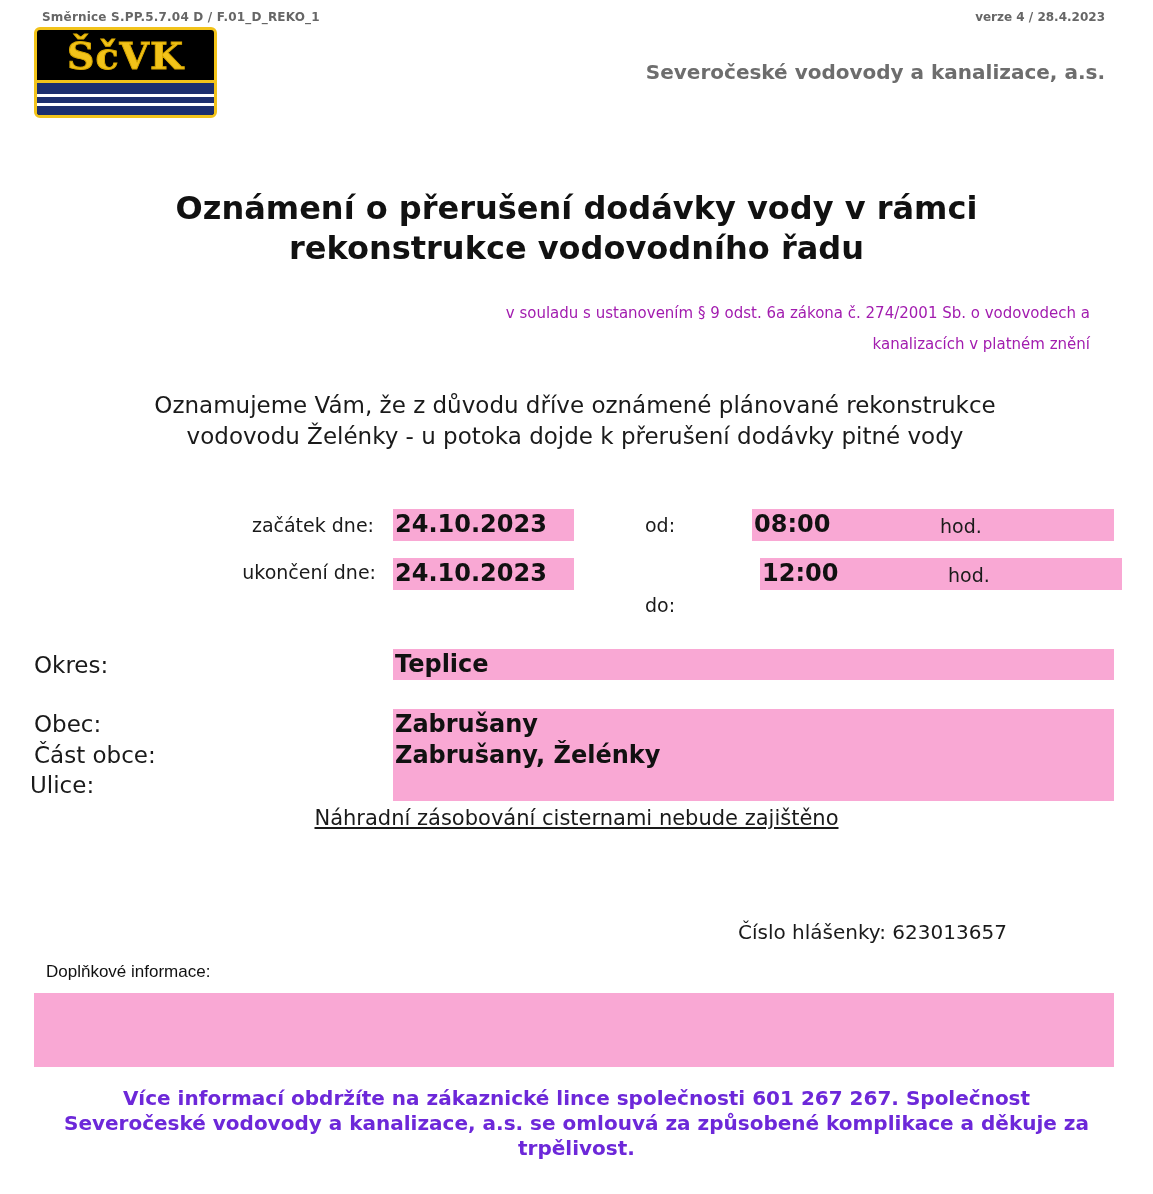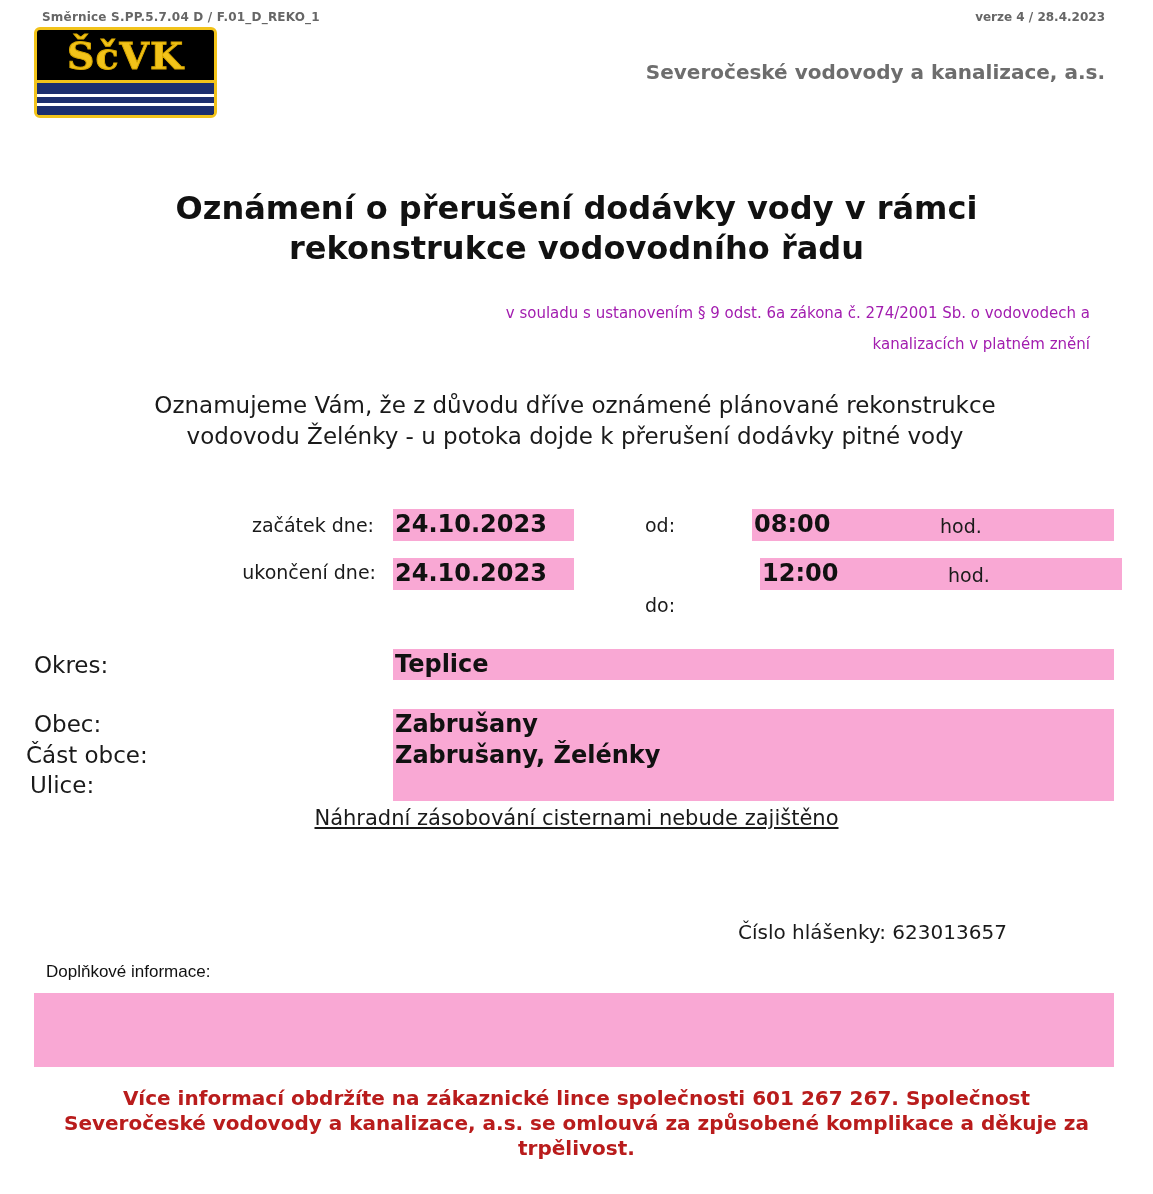--- a/index.html
+++ b/index.html
@@ -29,21 +29,21 @@
 
   .row-lbl { text-align: right; width: 170px; }
 
   .big-lbl { font-size: 23px; color: #1a1a1a; line-height: 31px; }
 
   .notice { left: 0; width: 1153px; top: 806px; text-align: center; font-size: 21px; text-decoration: underline; color: #1a1a1a; }
 
   .report { left: 738px; top: 920px; font-size: 20px; color: #1a1a1a; }
   .extra-lbl { left: 46px; top: 962px; font-family: "Liberation Sans", sans-serif; font-size: 17px; color: #111; }
 
-  .footer { left: 40px; width: 1073px; top: 1086px; text-align: center; font-size: 20px; font-weight: bold; line-height: 25px; color: #b91c1c; }
+  .footer { left: 40px; width: 1073px; top: 1086px; text-align: center; font-size: 20px; font-weight: bold; line-height: 25px; color: #6d28d9; }
 </style>
 </head>
 <body>
 
 <div class="abs meta-left">Směrnice S.PP.5.7.04 D / F.01_D_REKO_1</div>
 <div class="abs meta-right">verze 4 / 28.4.2023</div>
 
 <div class="abs logo">
   <div class="logo-text">ŠčVK</div>
   <div class="logo-band"></div>
@@ -89,21 +89,21 @@
   <div class="val" style="position:absolute; left:2px; top:1px;">12:00</div>
   <div class="lbl" style="position:absolute; left:188px; top:6px;">hod.</div>
 </div>
 
 <div class="abs big-lbl" style="left:34px; top:650px;">Okres:</div>
 <div class="abs field" style="left:393px; top:649px; width:721px; height:31px;">
   <div class="val" style="position:absolute; left:2px; top:1px;">Teplice</div>
 </div>
 
 <div class="abs big-lbl" style="left:34px; top:709px;">Obec:</div>
-<div class="abs big-lbl" style="left:26px; top:740px;">Část obce:</div>
+<div class="abs big-lbl" style="left:34px; top:740px;">Část obce:</div>
 <div class="abs big-lbl" style="left:30px; top:770px;">Ulice:</div>
 
 <div class="abs field" style="left:393px; top:709px; width:721px; height:92px;">
   <div class="val" style="position:absolute; left:2px; top:0px; line-height:31px;">Zabrušany</div>
   <div class="val" style="position:absolute; left:2px; top:31px; line-height:31px;">Zabrušany, Želénky</div>
   <div class="val" style="position:absolute; left:2px; top:62px; line-height:31px;"></div>
 </div>
 
 <div class="abs notice">Náhradní zásobování cisternami nebude zajištěno</div>
 

